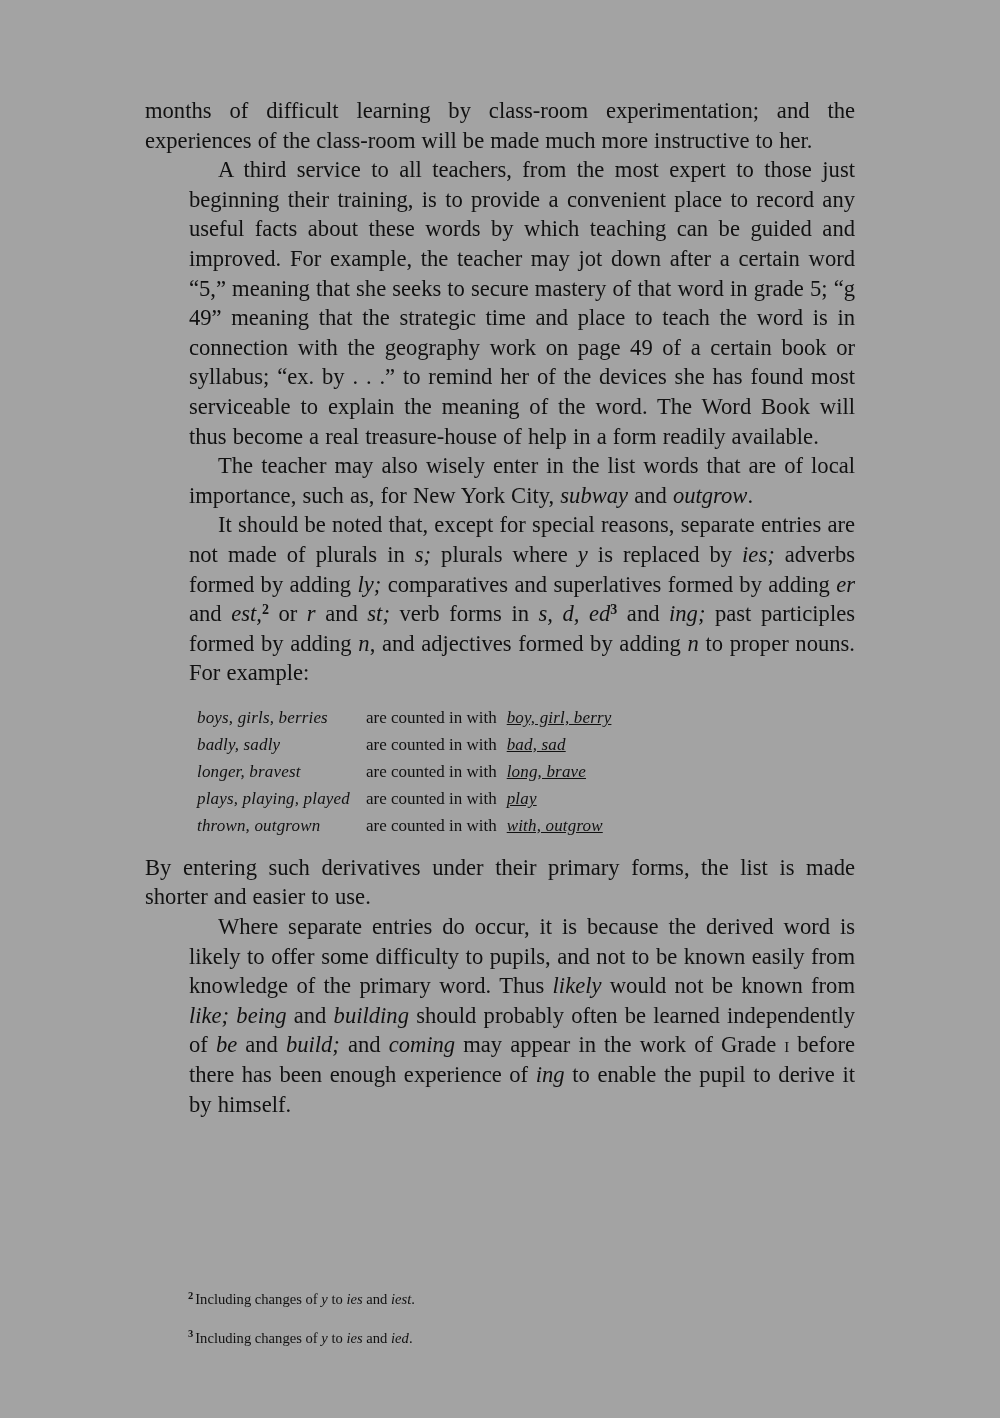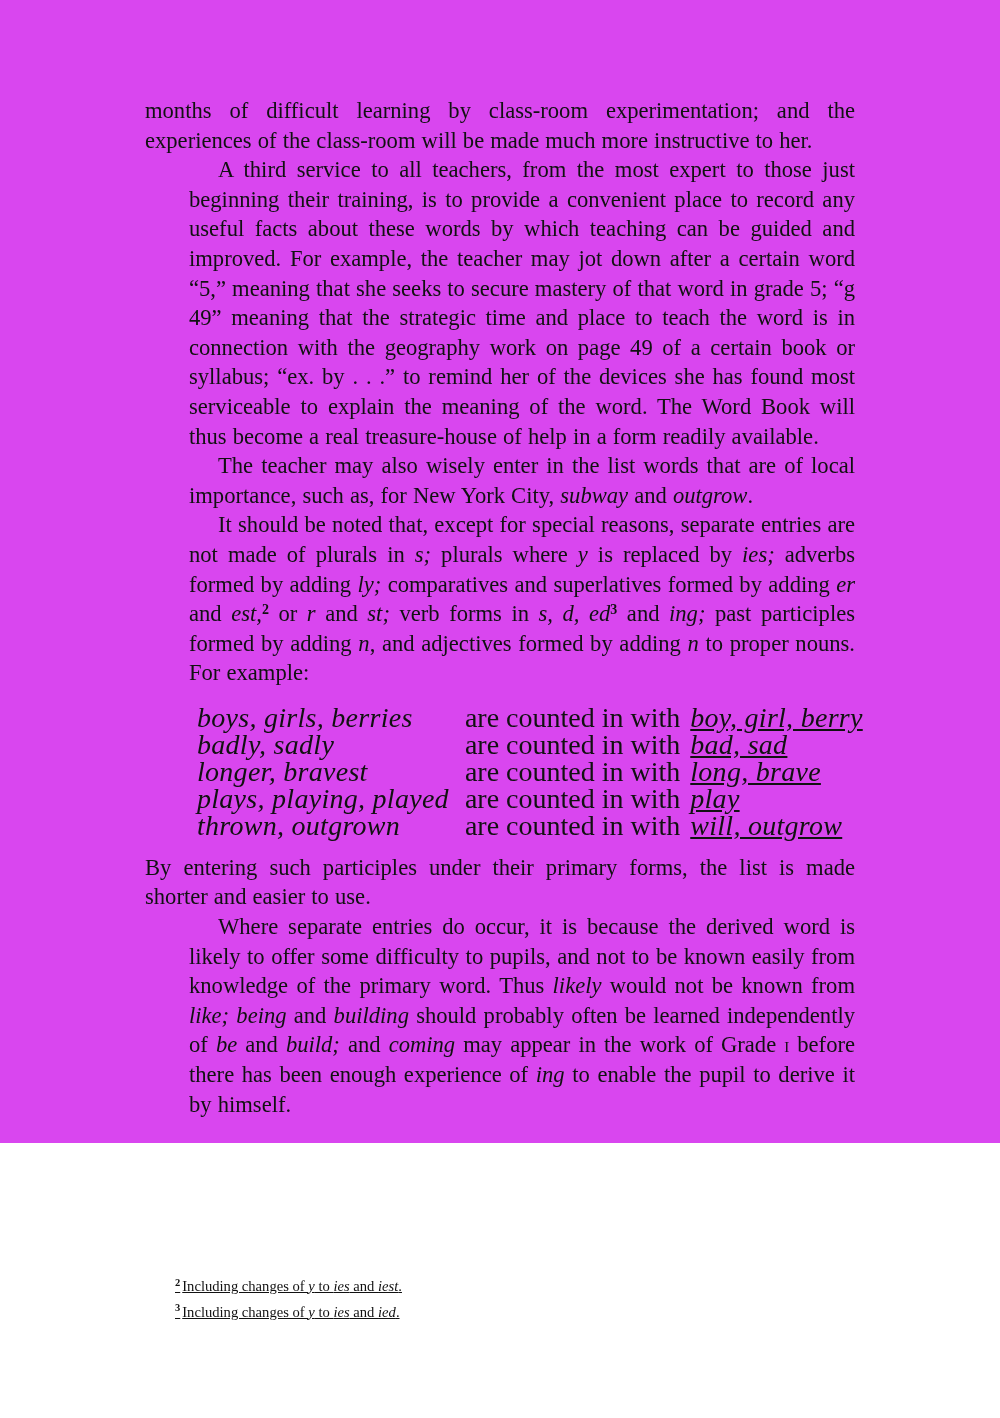--- a/index.html
+++ b/index.html
@@ -12,22 +12,22 @@
     height: 1418px;
     position: relative;
     font-family: "Liberation Serif", "DejaVu Serif", serif;
     color: #111111;
     overflow: hidden;
   }
   .page {
     position: absolute;
     left: 0; top: 0;
     width: 1000px;
-    height: 1143px;
-    background: #d946ef;
+    height: 1418px;
+    background: #a3a3a3;
   }
   .textblock {
     position: absolute;
     left: 145px;
     top: 96px;
     width: 710px;
   }
   p.body {
     margin: 0;
     font-size: 22.6px;
@@ -54,21 +54,21 @@
     font-weight: bold;
   }
   .smallcap-one {
     font-variant: small-caps;
     font-size: 0.92em;
   }
   
   .examples {
     margin: 16px 0 14px 0;
     padding-left: 52px;
-    font-size: 28px;
+    font-size: 17px;
     line-height: 27px;
   }
   .examples table {
     border-collapse: collapse;
   }
   .examples td {
     padding: 0;
     white-space: nowrap;
     vertical-align: baseline;
   }
@@ -90,23 +90,22 @@
   
   .footnotes {
     position: absolute;
     left: 172px;
     top: 1272px;
     width: 640px;
     font-size: 14.6px;
     line-height: 22.5px;
   }
   .footnote {
-    margin: 3px;
+    margin: 16px;
     white-space: nowrap;
-    text-decoration: underline;
   }
   .footnote .fn-marker {
     font-size: 0.72em;
     vertical-align: 0.5em;
     line-height: 0;
     font-weight: bold;
     margin-right: 2px;
   }
 </style>
 </head>
@@ -143,27 +142,27 @@
             <td class="col-primary">long,  brave</td>
           </tr>
           <tr>
             <td class="col-derived">plays,  playing,  played</td>
             <td class="col-connector">are counted in with</td>
             <td class="col-primary">play</td>
           </tr>
           <tr>
             <td class="col-derived">thrown,  outgrown</td>
             <td class="col-connector">are counted in with</td>
-            <td class="col-primary">will,  outgrow</td>
+            <td class="col-primary">with,  outgrow</td>
           </tr>
         </tbody>
       </table>
     </div>
 
-    <p class="body noindent"><span>By entering such participles under their primary forms, the list is made shorter and easier to use.</span></p>
+    <p class="body noindent"><span>By entering such derivatives under their primary forms, the list is made shorter and easier to use.</span></p>
 
     <p class="body indent"><span>Where separate entries do occur, it is because the derived word is likely to offer some difficulty to pupils, and not to be known easily from knowledge of the primary word.  Thus </span><i>likely</i><span> would not be known from </span><i>like;</i><span> </span><i>being</i><span> and </span><i>building</i><span> should probably often be learned independently of </span><i>be</i><span> and </span><i>build;</i><span> and </span><i>coming</i><span> may appear in the work of Grade </span><span class="smallcap-one">i</span><span> before there has been enough experience of </span><i>ing</i><span> to enable the pupil to derive it by himself.</span></p>
 
   </div>
 
   <div class="footnotes">
     <p class="footnote"><span class="fn-marker">2</span><span>Including changes of </span><i>y</i><span> to </span><i>ies</i><span> and </span><i>iest</i><span>.</span></p>
     <p class="footnote"><span class="fn-marker">3</span><span>Including changes of </span><i>y</i><span> to </span><i>ies</i><span> and </span><i>ied</i><span>.</span></p>
   </div>
 

